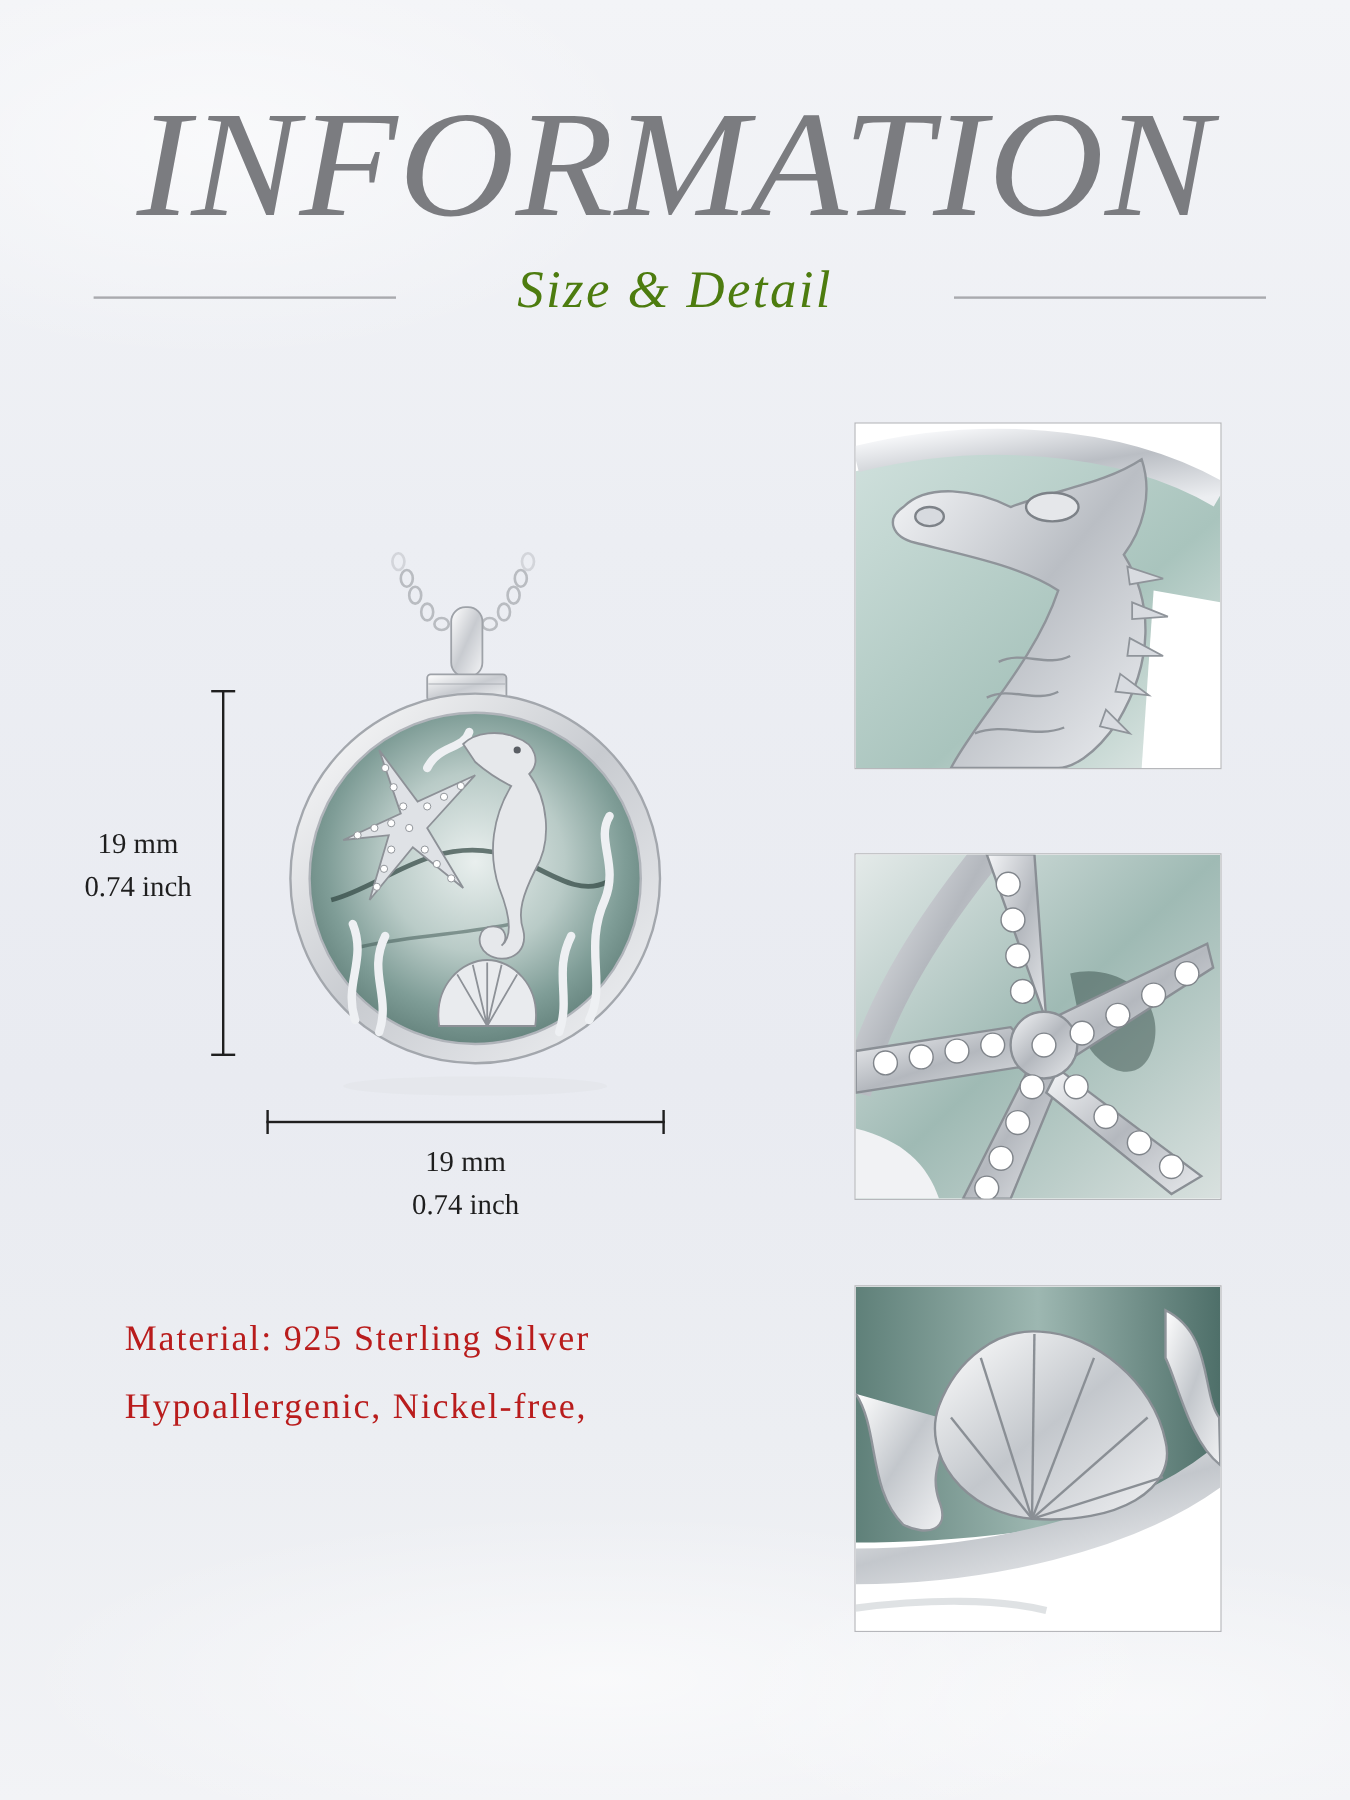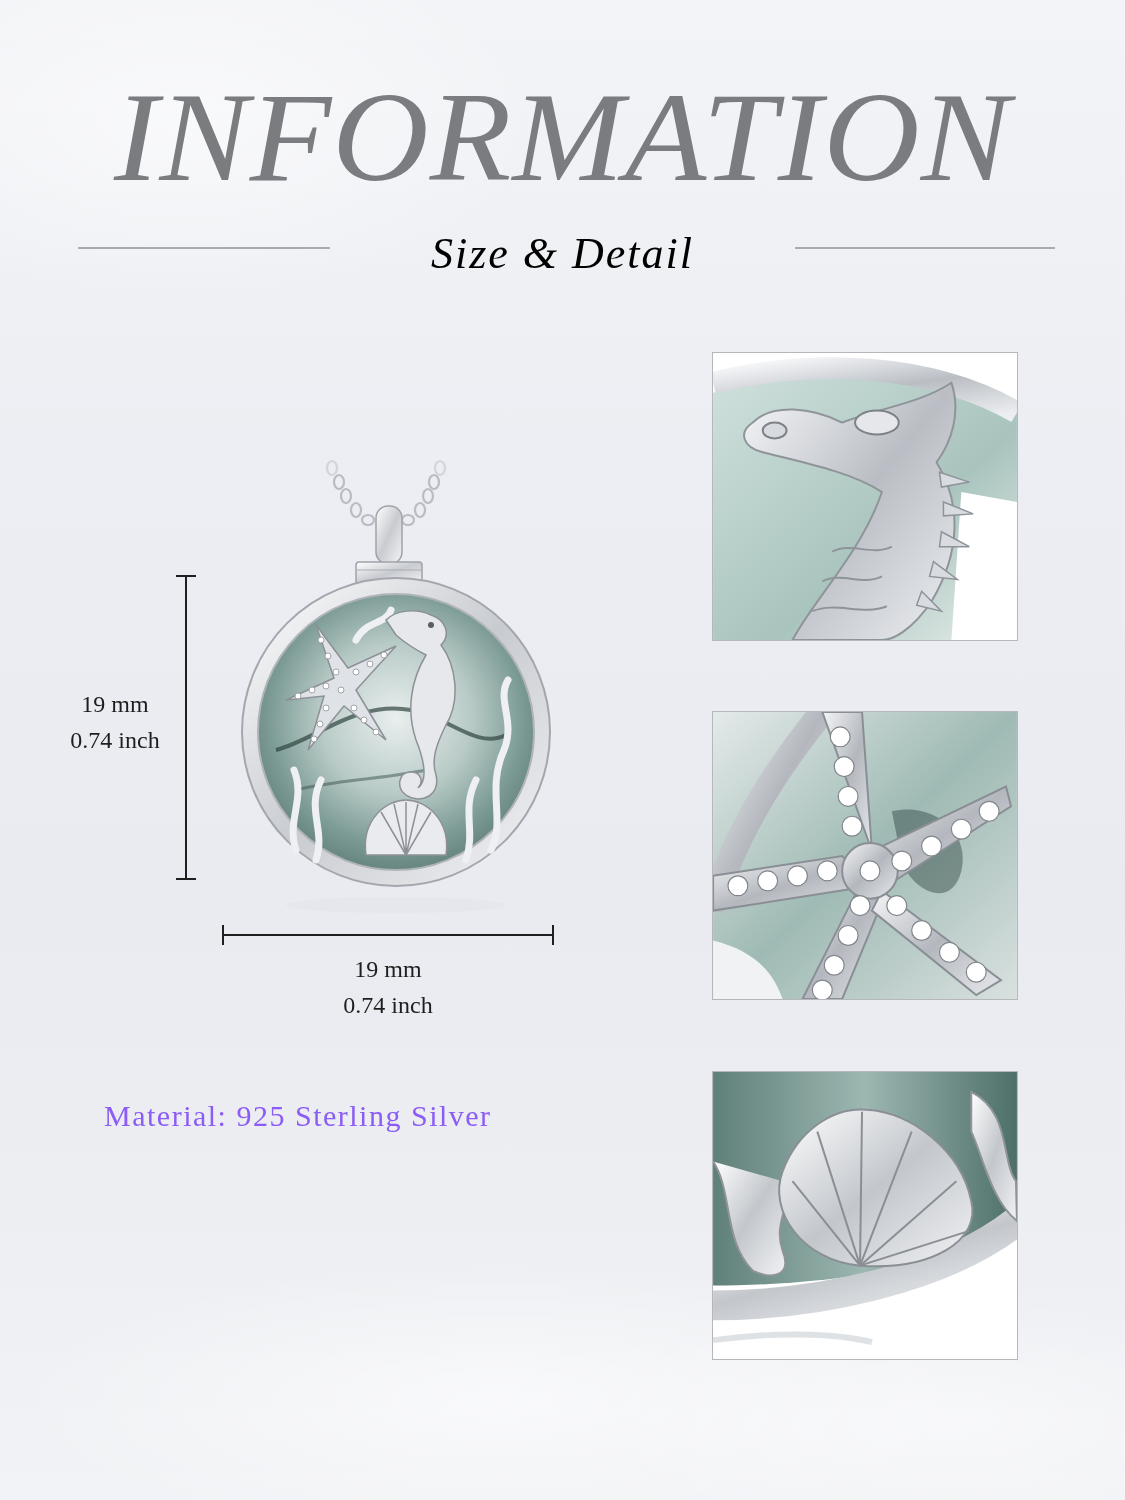--- a/index.html
+++ b/index.html
@@ -19,23 +19,23 @@
   .title {
     position:absolute; left:0; top:68px; width:1125px; text-align:center;
     font-family:"Liberation Serif", "DejaVu Serif", serif;
     font-style:italic; font-weight:normal;
     font-size:126px; line-height:140px; color:#7b7c80;
     letter-spacing:1px;
     transform: scaleX(1.06); transform-origin:center;
   }
   .subtitle-row { position:absolute; left:0; top:210px; width:1125px; height:60px; }
   .subtitle {
-    position:absolute; left:0; width:1125px; top:16px; text-align:center;
+    position:absolute; left:0; width:1125px; top:4px; text-align:center;
     font-family:"Liberation Serif", "DejaVu Serif", serif; font-style:italic;
-    font-size:44px; line-height:56px; color:#000000; letter-spacing:2px;
+    font-size:44px; line-height:56px; color:#4d7c0f; letter-spacing:2px;
   }
   .rule { position:absolute; top:37px; height:2px; background:#a9aaae; }
   .rule.left { left:78px; width:252px; }
   .rule.right { left:795px; width:260px; }
 
   
   .pendant { position:absolute; left:236px; top:450px; width:320px; height:470px; }
   .pendant svg { width:100%; height:100%; display:block; }
 
   
@@ -53,21 +53,21 @@
   .dim-h .cap.l { left:0; } .dim-h .cap.r { right:0; }
   .dim-h-label {
     position:absolute; left:288px; top:951px; width:200px; text-align:center;
     font-size:24px; line-height:36px; color:#1e1e1e;
   }
 
   
   .specs { position:absolute; left:104px; top:1088px; width:600px; }
   .spec-line {
     font-family:"Liberation Serif", "DejaVu Serif", serif;
-    font-size:30px; line-height:56.5px; color:#8b5cf6; letter-spacing:1.5px;
+    font-size:30px; line-height:56.5px; color:#b91c1c; letter-spacing:1.5px;
     white-space:nowrap;
   }
 
   
   .thumb {
     position:absolute; left:712px; width:306px; height:289px;
     border:1.5px solid #b6b7bb; background:#fff; overflow:hidden; box-sizing:border-box;
   }
   .thumb svg { width:100%; height:100%; display:block; }
   .thumb.t1 { top:352px; } .thumb.t2 { top:711px; } .thumb.t3 { top:1071px; }
@@ -184,20 +184,21 @@
   <div class="cap l"></div>
   <div class="cap r"></div>
 </div>
 <div class="dim-h-label">
   <div>19 mm</div>
   <div>0.74 inch</div>
 </div>
 
 <div class="specs">
   <div class="spec-line">Material: 925 Sterling Silver</div>
+  <div class="spec-line">Hypoallergenic, Nickel-free,</div>
 </div>
 
 <div class="thumb t1">
   <svg viewBox="0 0 306 289">
     <defs>
       <linearGradient id="aq1" x1="0" y1="0" x2="1" y2="1">
         <stop offset="0%" stop-color="#cfe0dc"></stop>
         <stop offset="60%" stop-color="#a9c4bd"></stop>
         <stop offset="100%" stop-color="#e8eeec"></stop>
       </linearGradient>

